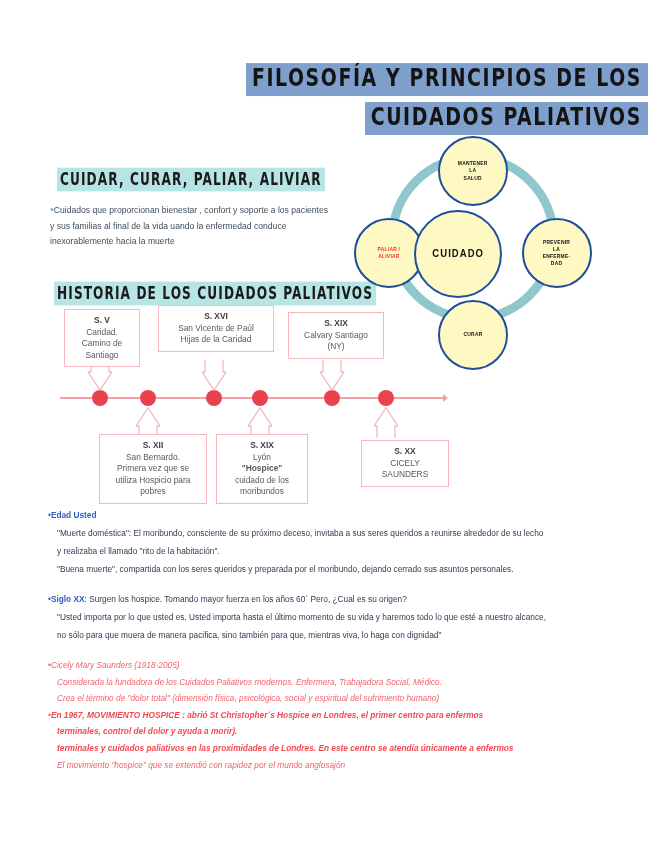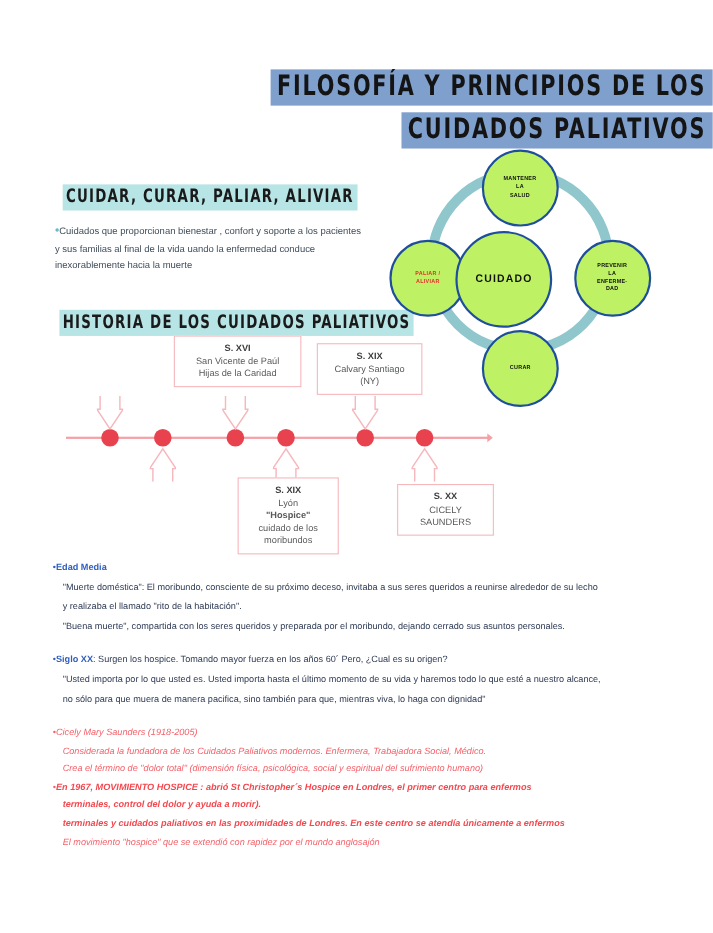--- a/index.html
+++ b/index.html
@@ -48,21 +48,21 @@
   .intro .txt{display:inline;}
 
   
   .diagram{position:absolute;left:358px;top:140px;width:240px;height:220px;}
   .ring{
     position:absolute;left:30px;top:13px;width:170px;height:170px;
     border:9px solid #8fc7cd;border-radius:50%;box-sizing:border-box;
   }
   .node{
     position:absolute;border:2px solid #1f4f9c;border-radius:50%;
-    background:#bef264;box-sizing:border-box;
+    background:#fef9c3;box-sizing:border-box;
     display:flex;align-items:center;justify-content:center;text-align:center;
     font-family:"Liberation Sans", sans-serif;
     font-weight:bold;color:#111;
   }
   .node .lbl{
     font-size:5.2px;line-height:7.2px;letter-spacing:0.25px;
     transform:scaleX(0.95);
   }
   .node-top{left:80px;top:-4px;width:70px;height:70px;}
   .node-right{left:164px;top:78px;width:70px;height:70px;}
@@ -208,52 +208,65 @@
       <svg width="24" height="32" viewBox="0 0 24 32">
           <path d="M3 32 L3 20 L0 20 L12 2 L24 20 L21 20 L21 32" fill="#fff" stroke="#f6b7bd" stroke-width="1.3"></path>
         </svg>
     </div>
     <div class="conn" style="left:374px;top:106px;">
       <svg width="24" height="32" viewBox="0 0 24 32">
           <path d="M3 32 L3 20 L0 20 L12 2 L24 20 L21 20 L21 32" fill="#fff" stroke="#f6b7bd" stroke-width="1.3"></path>
         </svg>
     </div>
 
+    <div class="tbox" style="left:64px;top:9px;width:76px;">
+      <span class="hd">S. V</span>
+      <span class="line">Caridad.</span>
+      <span class="line">Camino de</span>
+      <span class="line">Santiago</span>
+    </div>
 
     <div class="tbox" style="left:158px;top:5px;width:116px;">
       <span class="hd">S. XVI</span>
       <span class="line">San Vicente de Paúl</span>
       <span class="line">Hijas de la Caridad</span>
     </div>
 
     <div class="tbox" style="left:288px;top:12px;width:96px;">
       <span class="hd">S. XIX</span>
       <span class="line">Calvary Santiago</span>
       <span class="line">(NY)</span>
     </div>
 
+    <div class="tbox" style="left:99px;top:134px;width:108px;">
+      <span class="hd">S. XII</span>
+      <span class="line">San Bernardo.</span>
+      <span class="line">Primera vez que se</span>
+      <span class="line">utiliza Hospicio para</span>
+      <span class="line">pobres</span>
+    </div>
 
     <div class="tbox" style="left:216px;top:134px;width:92px;">
       <span class="hd">S. XIX</span>
       <span class="line">Lyón</span>
       <span class="line b">"Hospice"</span>
       <span class="line">cuidado de los</span>
       <span class="line">moribundos</span>
     </div>
 
     <div class="tbox" style="left:345px;top:140px;width:88px;margin-left:16px;">
       <span class="hd">S. XX</span>
       <span class="line">CICELY</span>
       <span class="line">SAUNDERS</span>
     </div>
   </div>
 
   <div class="blk" id="blk-edadmedia">
     <span class="line">
-      <span class="bdot-blue">•</span><span class="blue-head">Edad Media</span>
+      <span class="bdot-blue">•</span><span class="blue-head">Edad Usted</span>
     </span>
     <span class="line indent blue-body">"Muerte doméstica": El moribundo, consciente de su próximo deceso, invitaba a sus seres queridos a reunirse alrededor de su lecho</span>
     <span class="line indent blue-body">y realizaba el llamado "rito de la habitación".</span>
     <span class="line indent blue-body">"Buena muerte", compartida con los seres queridos y preparada por el moribundo, dejando cerrado sus asuntos personales.</span>
   </div>
 
   <div class="blk" id="blk-sigloxx">
     <span class="line">
       <span class="bdot-blue">•</span><span class="blue-head">Siglo XX</span><span class="blue-body">: Surgen los hospice. Tomando mayor fuerza en los años 60´ Pero, ¿Cual es su origen?</span>
     </span>

